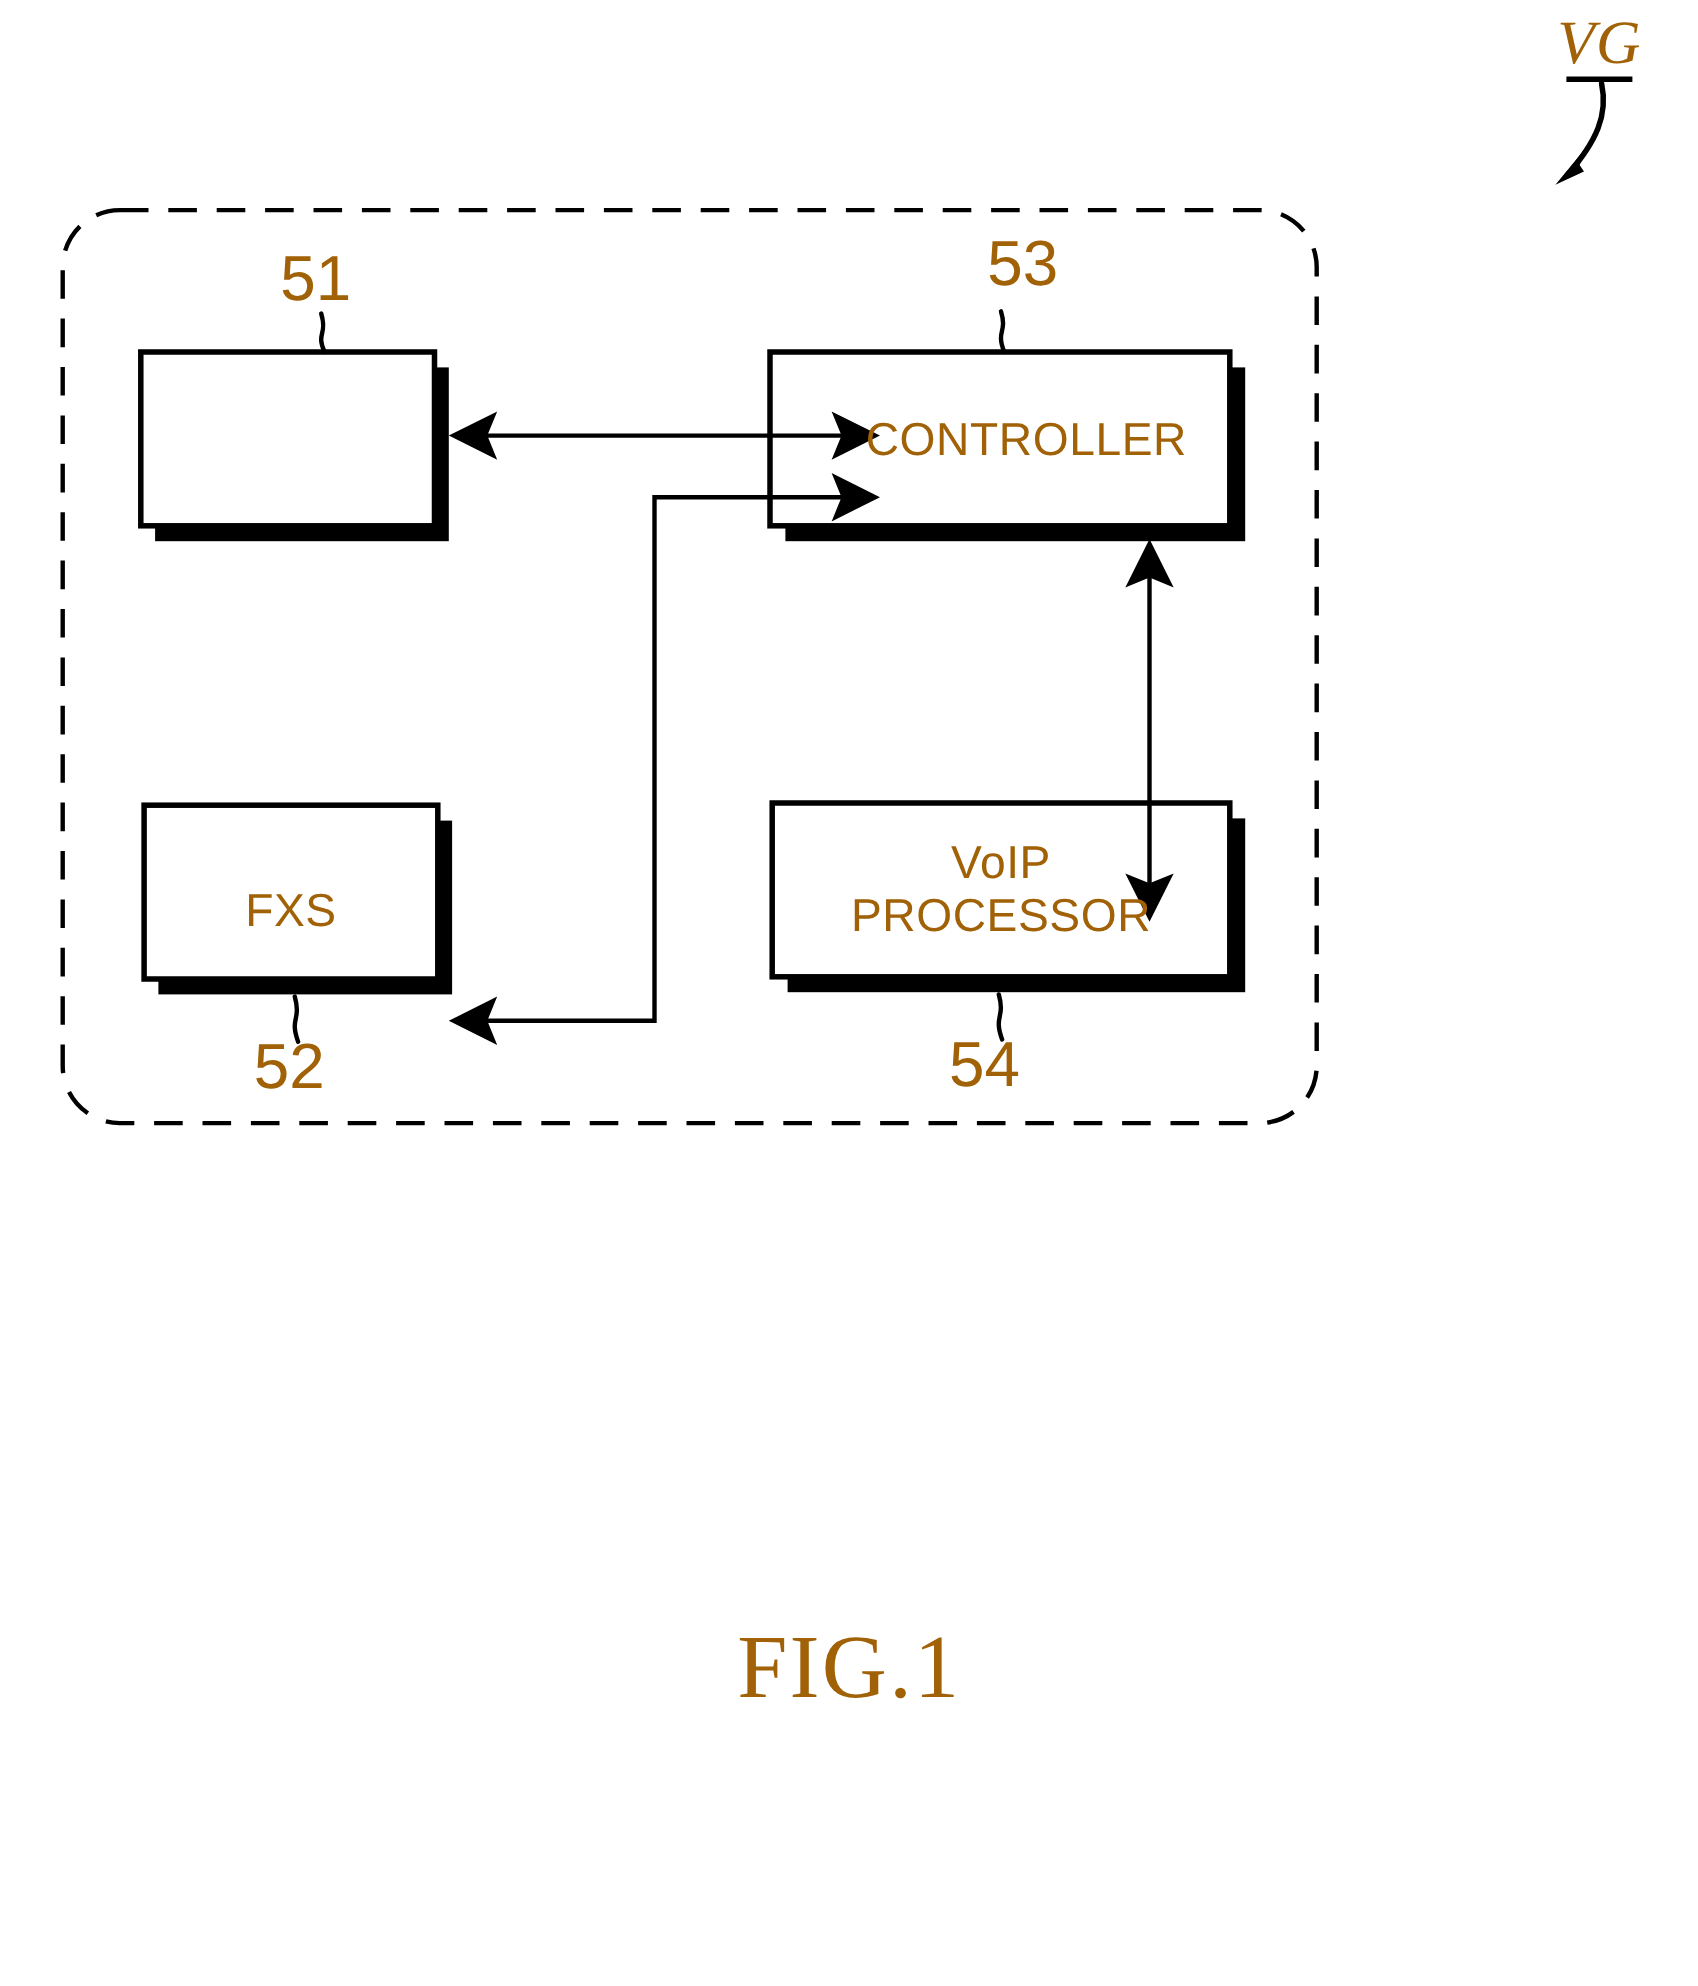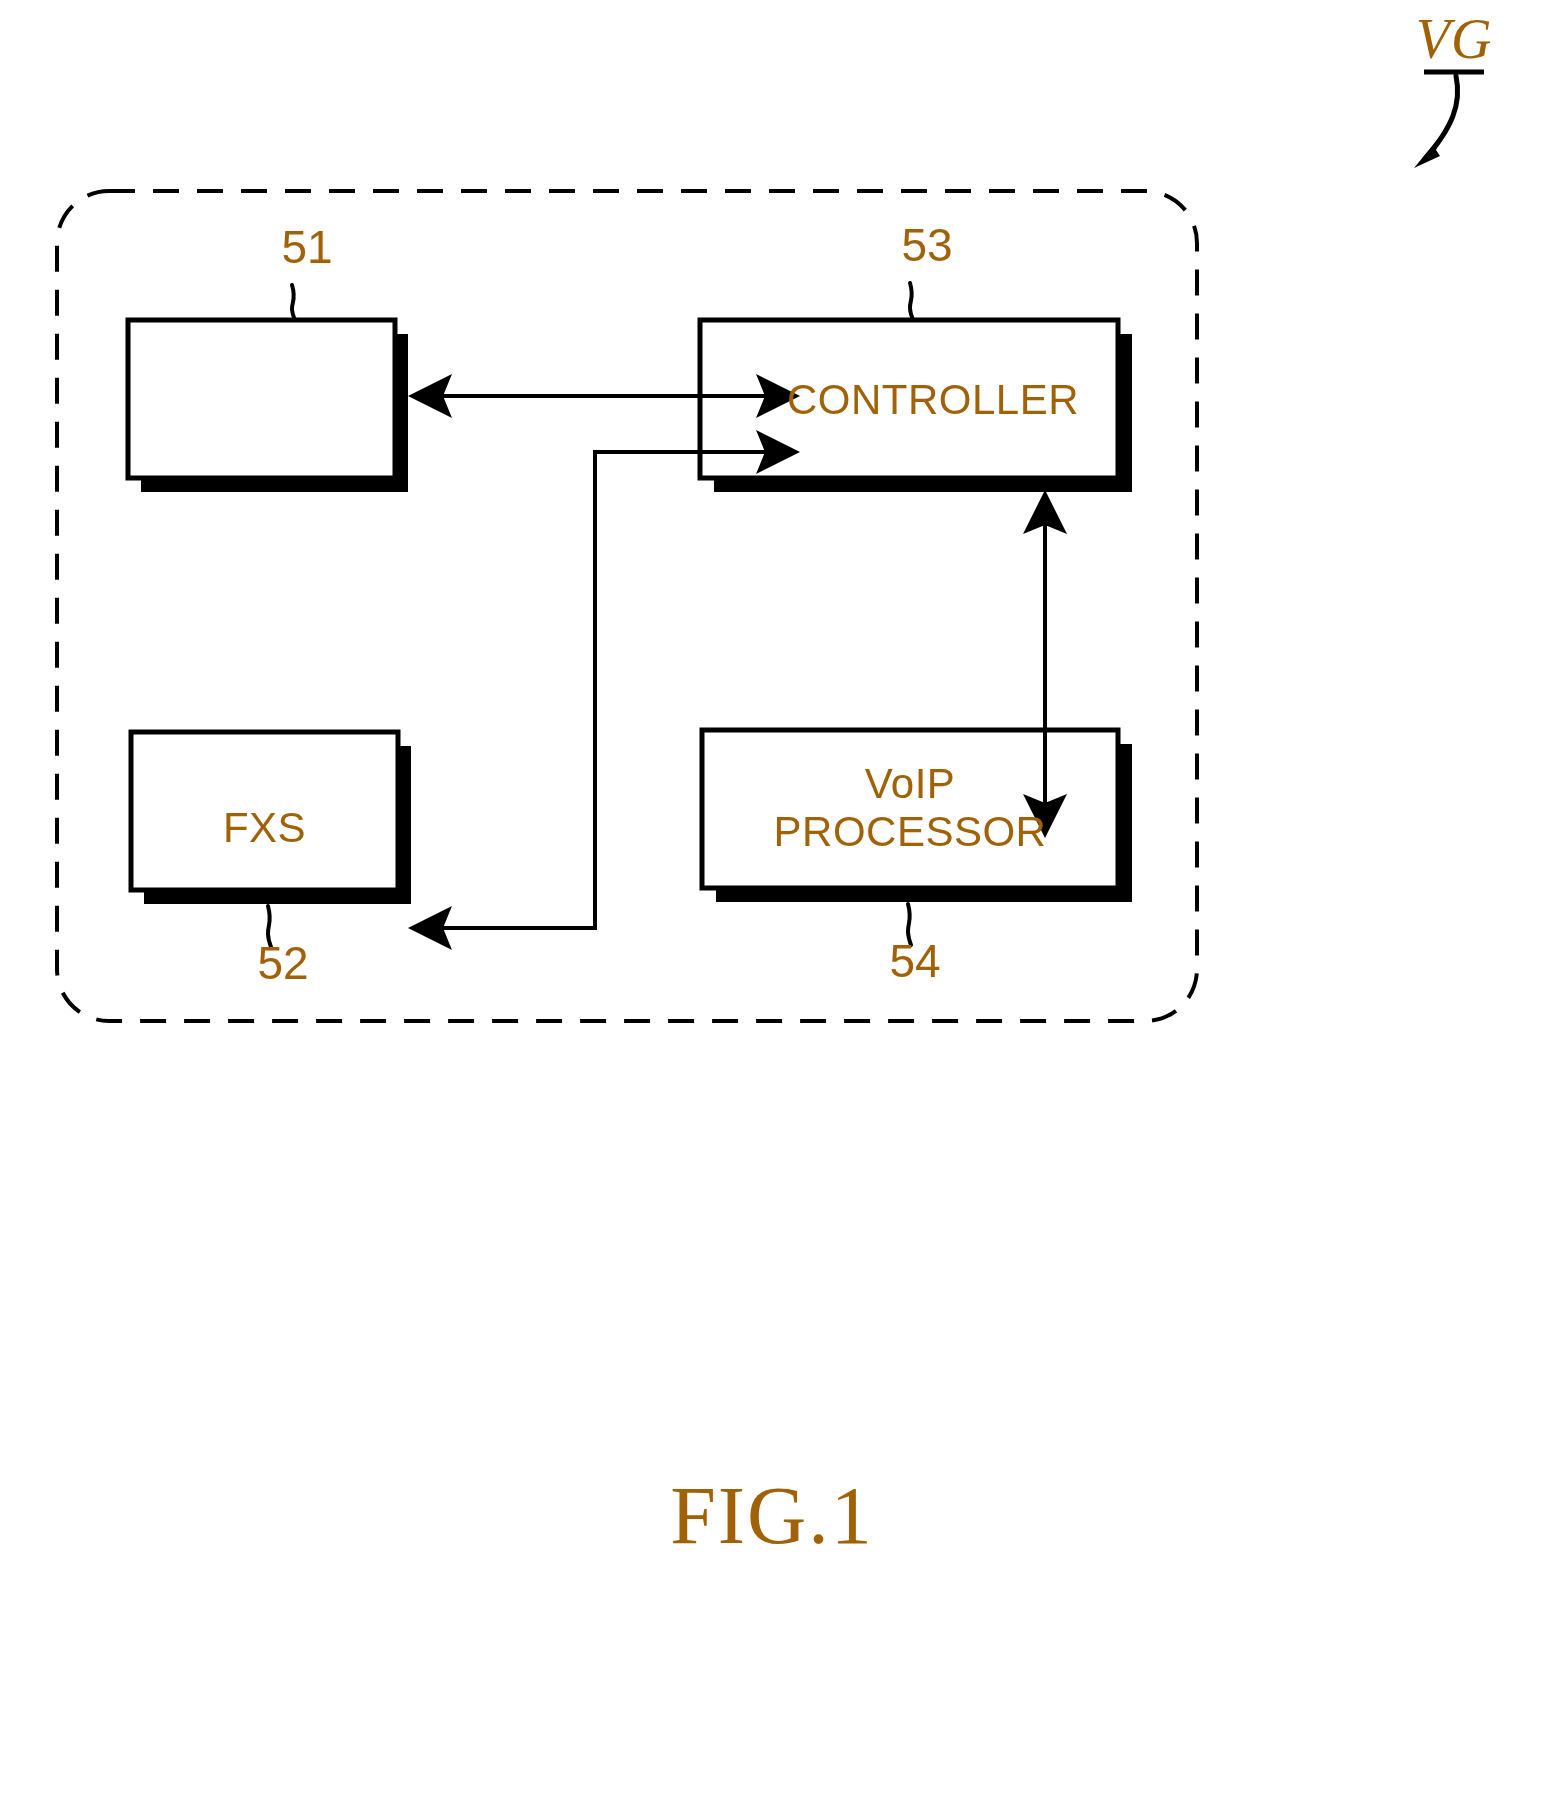--- a/index.html
+++ b/index.html
@@ -35,23 +35,22 @@
     color: #a16207;
   }
   .block-label {
     font-family: "Liberation Sans", sans-serif;
     font-size: 42px;
     font-weight: 400;
     letter-spacing: 0.5px;
   }
   .ref-num {
     font-family: "Liberation Sans", sans-serif;
-    font-size: 46px;
+    font-size: 58px;
     font-weight: 400;
-    margin-left: 20px;
   }
   .vg-label {
     font-family: "Liberation Serif", serif;
     font-style: italic;
     font-size: 56px;
     font-weight: 400;
     letter-spacing: 1px;
   }
   .fig-caption {
     font-family: "Liberation Serif", serif;
@@ -100,21 +99,21 @@
 
     <line x1="1424" y1="72" x2="1484" y2="72" stroke="#000" stroke-width="5"></line>
     <path d="M 1456,76 C 1462,104 1452,128 1424,160" fill="none" stroke="#000" stroke-width="5" stroke-linecap="round"></path>
     <polygon points="1414,168 1442,134 1436,150 1440,156" fill="#000"></polygon>
 
   </svg>
 
   <div class="txt vg-label" style="left:1404px; top:8px; width:100px;">VG</div>
 
   <div class="txt ref-num" style="left:232px; top:222px; width:110px;">51</div>
-  <div class="txt ref-num" style="left:852px; top:220px; width:110px;">53</div>
+  <div class="txt ref-num" style="left:852px; top:208px; width:110px;text-align:right;">53</div>
   <div class="txt ref-num" style="left:208px; top:938px; width:110px;">52</div>
   <div class="txt ref-num" style="left:840px; top:936px; width:110px;">54</div>
 
 
   <div class="txt block-label" style="left:724px; top:376px; width:418px;">CONTROLLER</div>
 
   <div class="txt block-label" style="left:131px; top:788px; width:267px;margin-top:16px;">FXS</div>
 
   <div class="txt block-label" style="left:702px; top:808px; width:416px;">PROCESSOR</div>
   <div class="txt block-label" style="left:702px; top:760px; width:416px;">VoIP</div>

